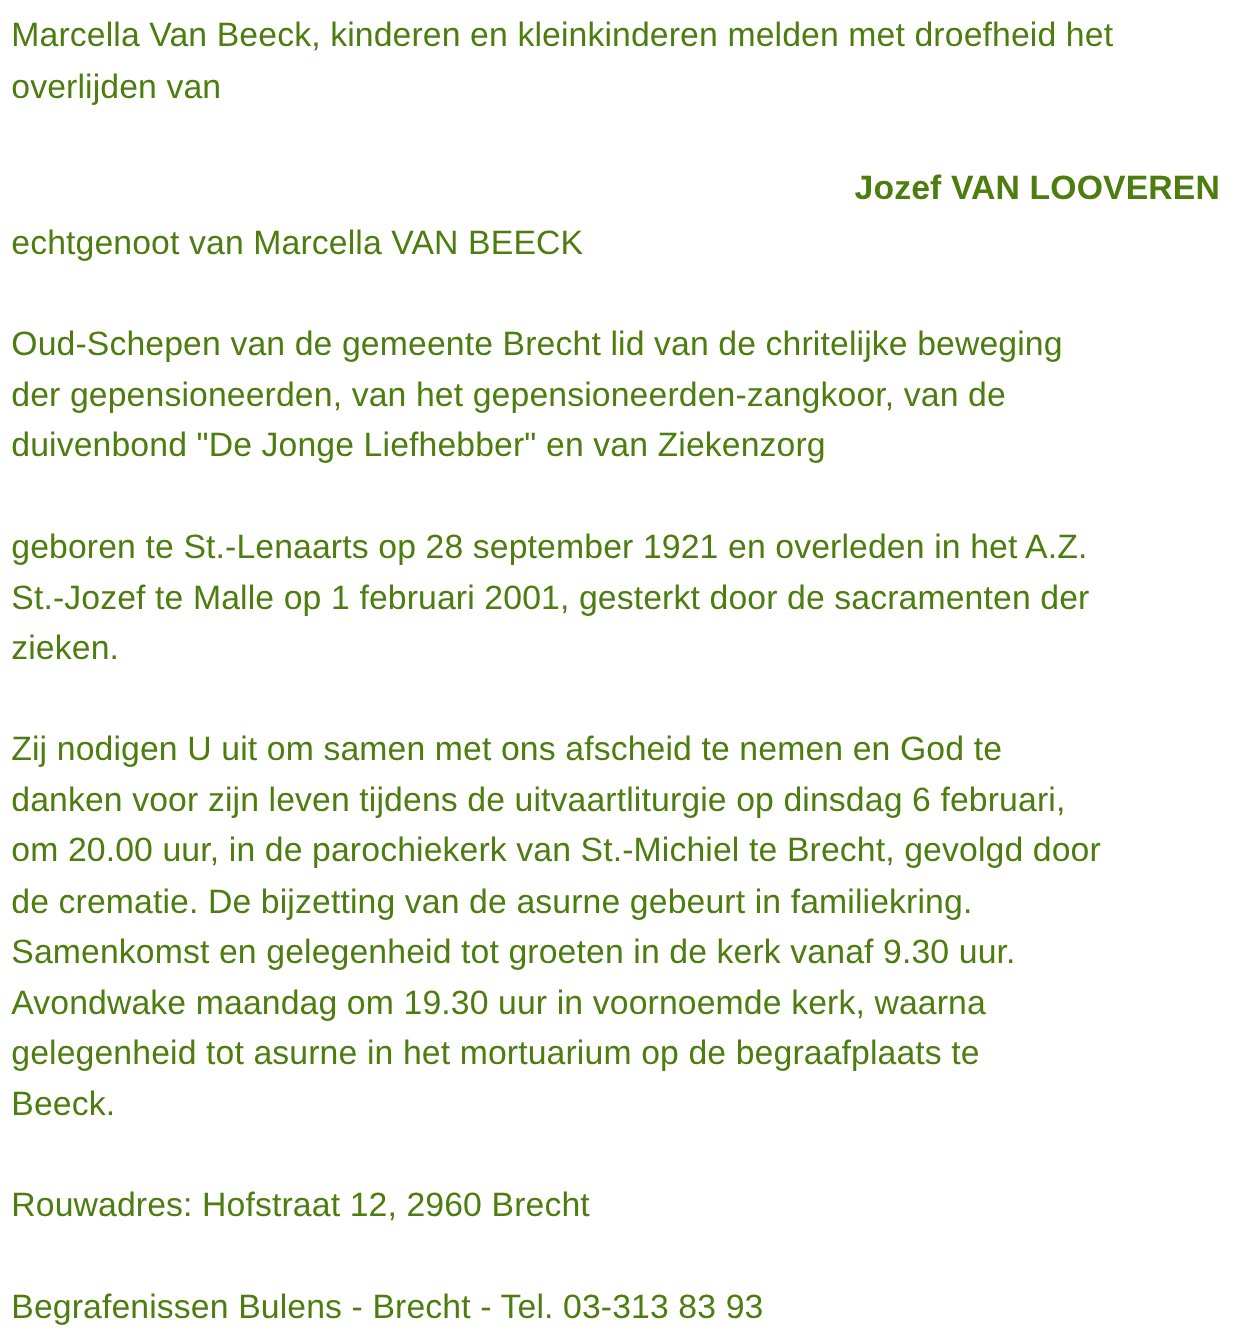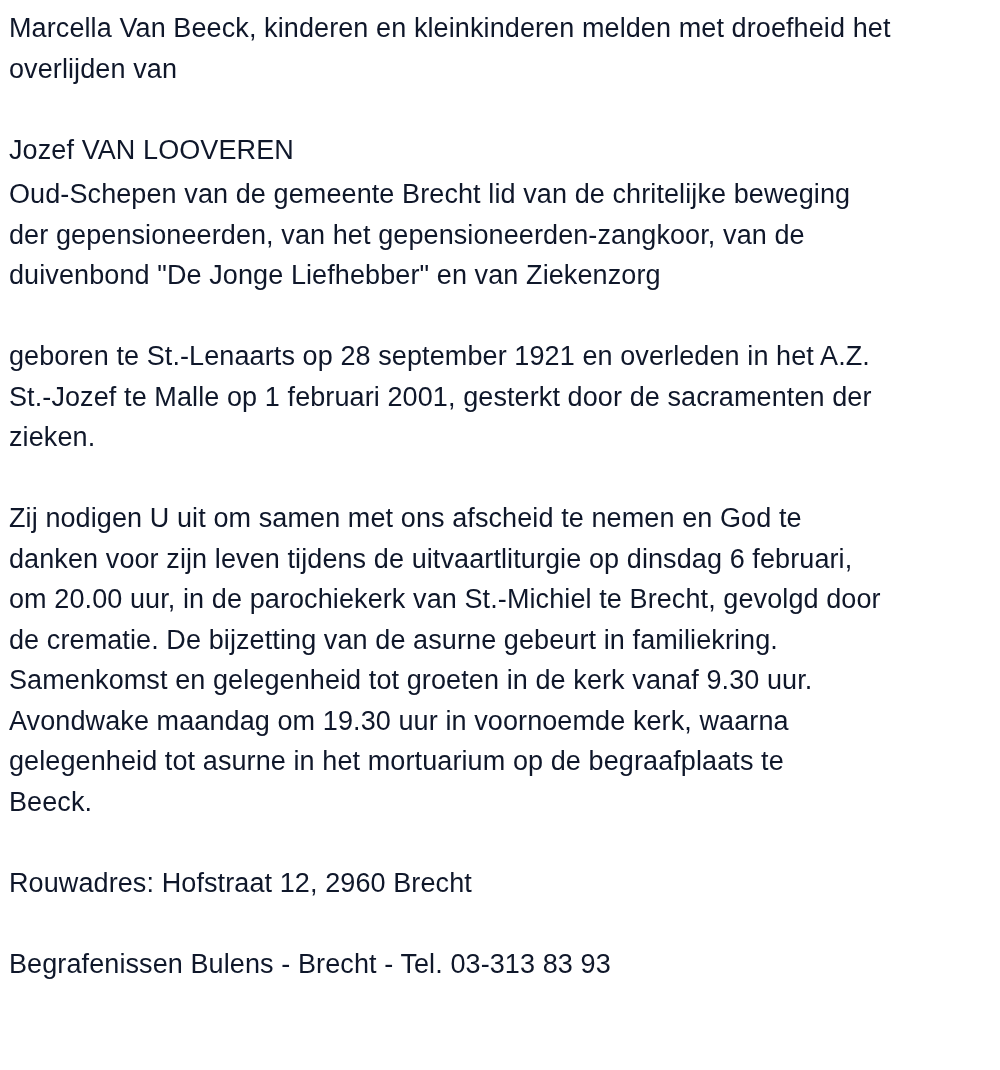--- a/index.html
+++ b/index.html
@@ -12,29 +12,30 @@
     height: 1070px;
     box-sizing: border-box;
     background: #ffffff;
     overflow: hidden;
   }
   .notice {
     padding: 8px 24px 0 9px;
     font-family: "Liberation Sans", "DejaVu Sans", sans-serif;
     font-size: 27px;
     line-height: 40.5px;
-    color: #0f172a;
+    color: #4d7c0f;
     letter-spacing: 0.1px;
   }
   .para {
     margin: 0 0 40.5px 0;
   }
   .para.name {
-    font-weight: 400;
+    font-weight: 700;
     margin-bottom: 4px;
+    text-align: right;
   }
   .para.last {
     margin-bottom: 12px;
   }
   .line {
     white-space: nowrap;
   }
 </style>
 </head>
 <body>
@@ -42,20 +43,21 @@
 <div class="page">
   <main class="notice">
 
     <div class="para">
       <div class="line">Marcella Van Beeck, kinderen en kleinkinderen melden met droefheid het</div>
       <div class="line">overlijden van</div>
     </div>
 
     <div class="para name">Jozef VAN LOOVEREN</div>
 
+    <div class="para">echtgenoot van Marcella VAN BEECK</div>
 
     <div class="para">
       <div class="line">Oud-Schepen van de gemeente Brecht lid van de chritelijke beweging</div>
       <div class="line">der gepensioneerden, van het gepensioneerden-zangkoor, van de</div>
       <div class="line">duivenbond "De Jonge Liefhebber" en van Ziekenzorg</div>
     </div>
 
     <div class="para">
       <div class="line">geboren te St.-Lenaarts op 28 september 1921 en overleden in het A.Z.</div>
       <div class="line">St.-Jozef te Malle op 1 februari 2001, gesterkt door de sacramenten der</div>

